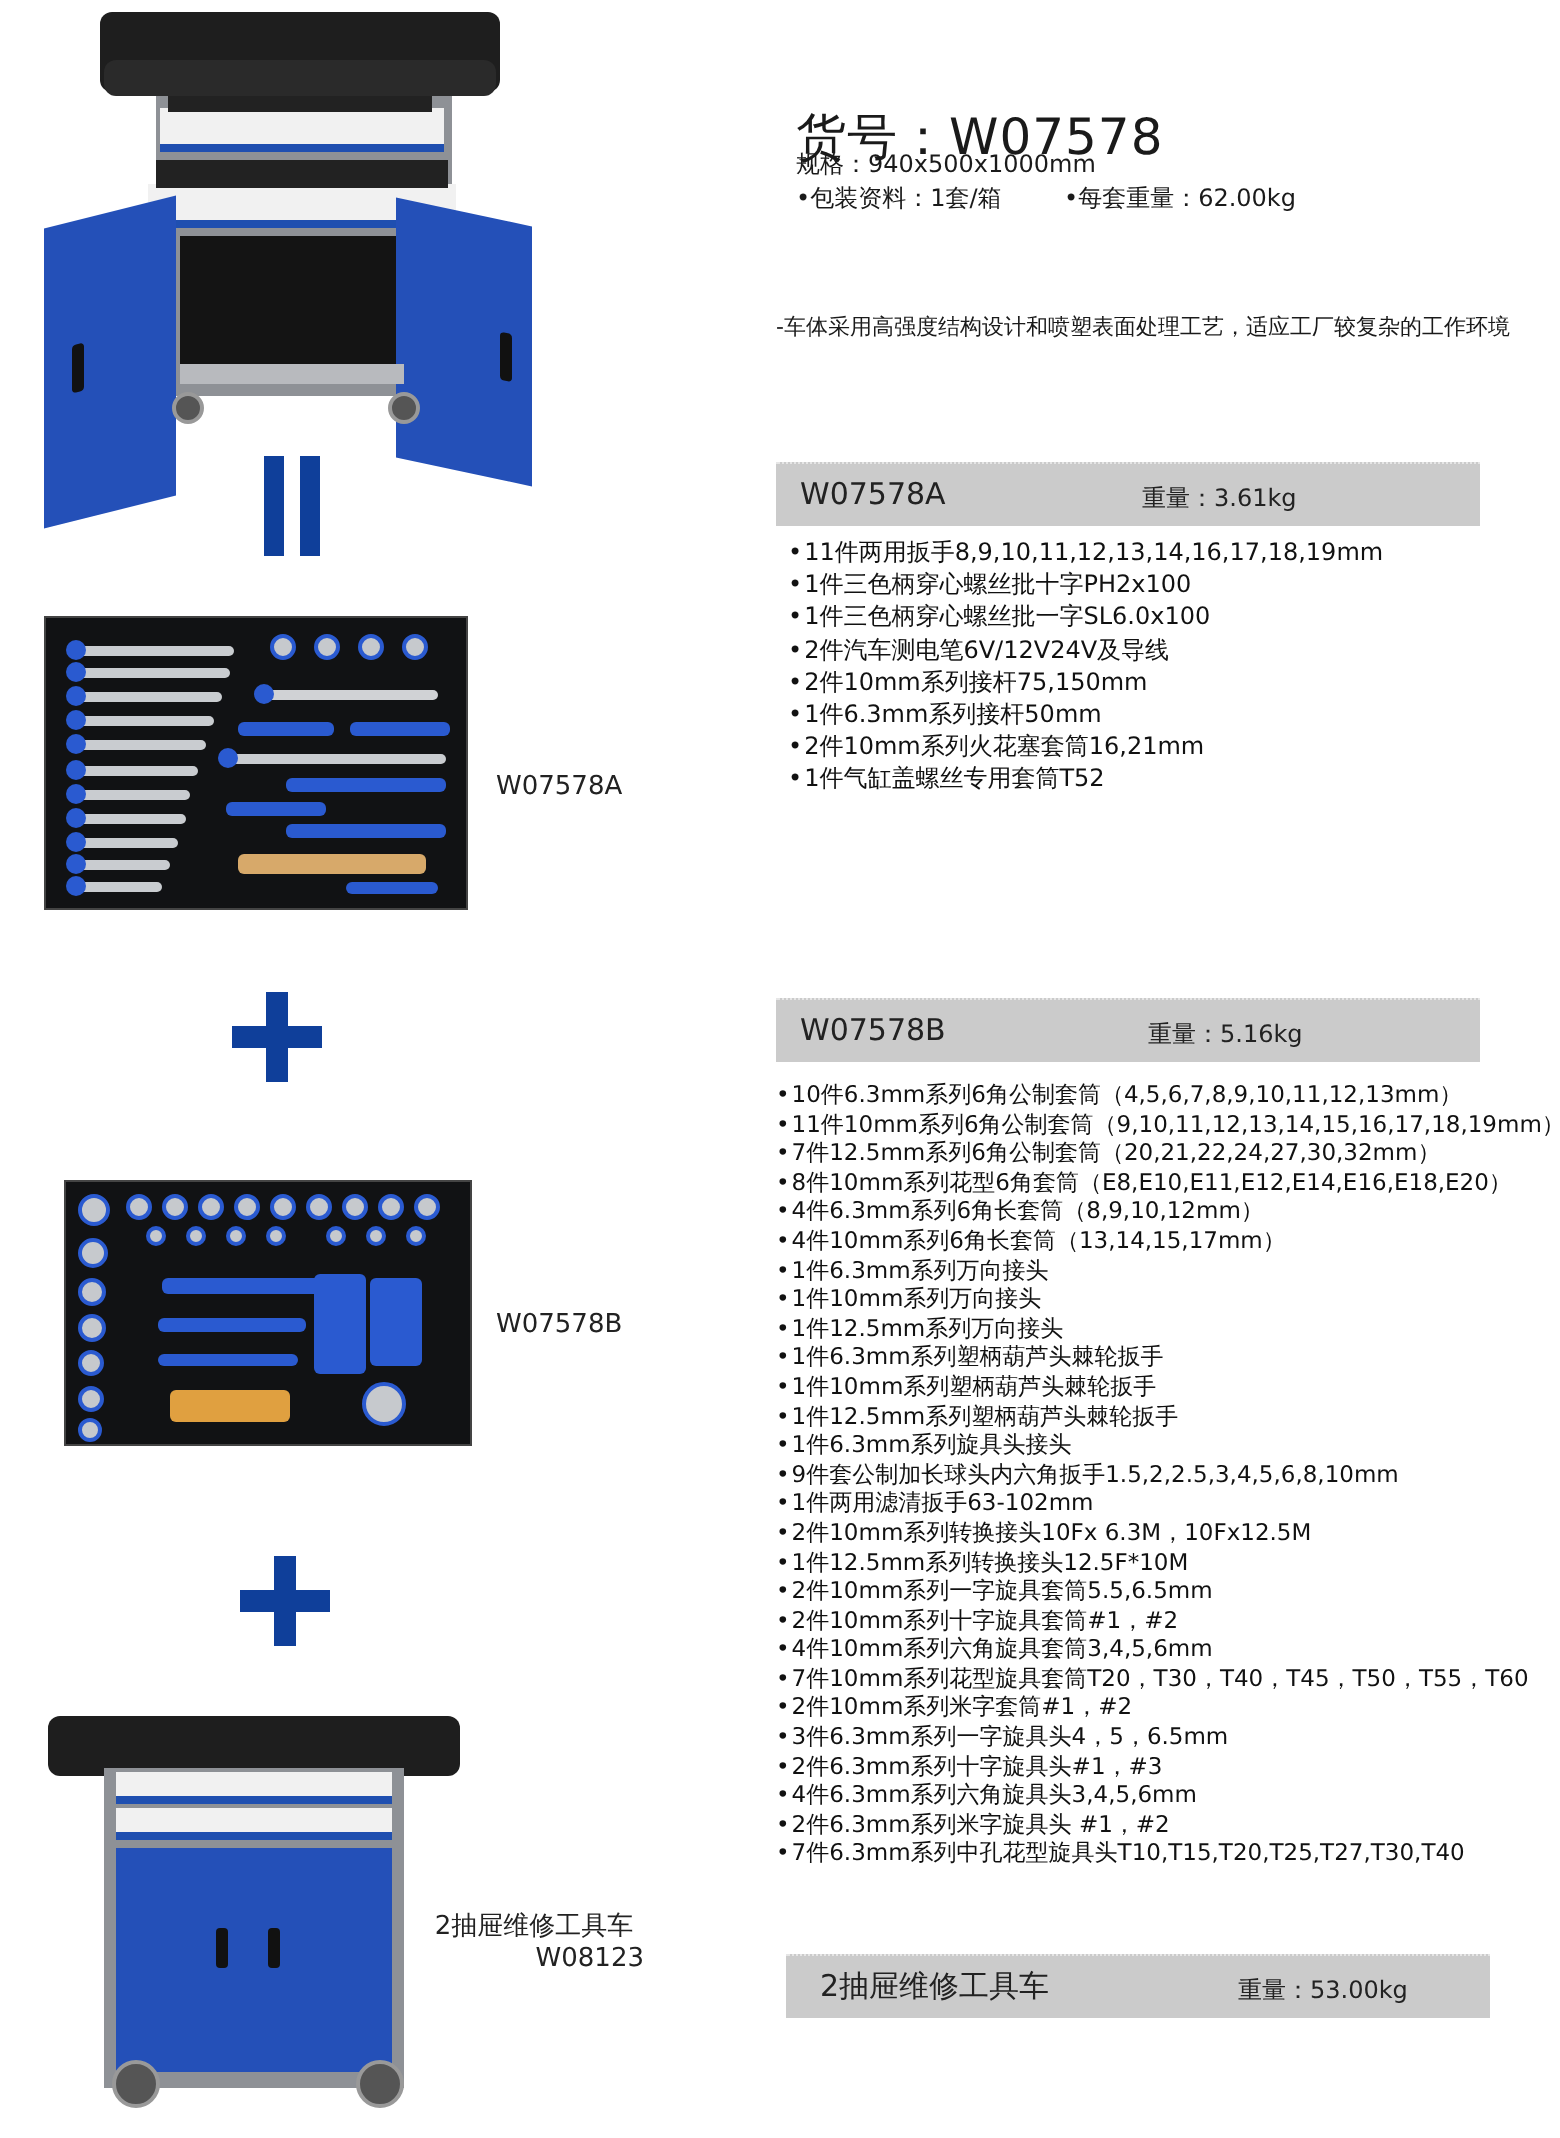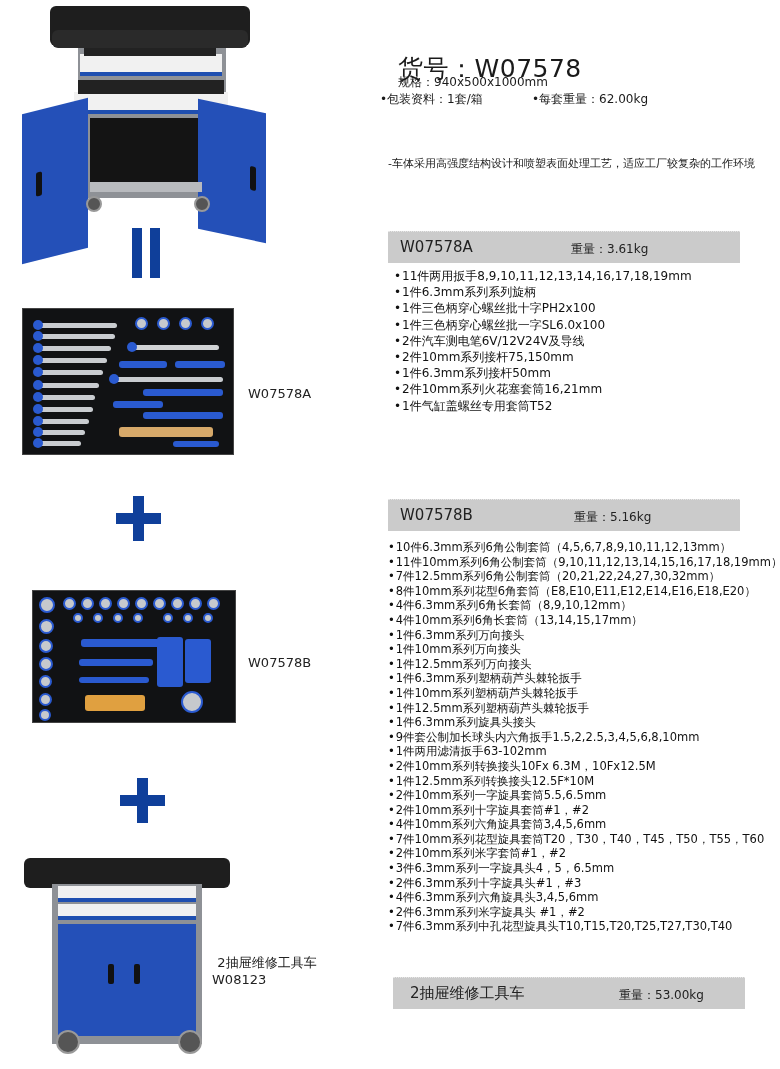--- a/index.html
+++ b/index.html
@@ -151,46 +151,45 @@
   <div class="drawer" style="left:34px;top:36px;width:138px;height:12px;"></div>
   <div class="drawer" style="left:34px;top:54px;width:138px;height:12px;"></div>
   <div class="door" style="left:34px;top:74px;width:138px;height:112px;">
     <div class="handle" style="left:50px;top:40px;width:6px;height:20px;"></div>
     <div class="handle" style="left:76px;top:40px;width:6px;height:20px;"></div>
   </div>
   <div class="wheel" style="left:32px;top:180px;width:20px;height:20px;"></div>
   <div class="wheel" style="left:154px;top:180px;width:20px;height:20px;"></div>
 </div>
 <div class="abs side-label" style="left:212px;top:954px;width:110px;text-align:center;">2抽屉维修工具车</div>
-<div class="abs side-label" style="left:212px;top:972px;width:110px;text-align:left;">W08123</div>
+<div class="abs side-label" style="left:212px;top:972px;width:110px;text-align:right;">W08123</div>
 
 <div class="abs hdr-code" style="left:398px;top:52px;">
   <span>货号：</span><span>W07578</span>
 </div>
 <div class="abs hdr-line" style="left:398px;top:74px;">
   <span>规格：</span><span>940x500x1000mm</span>
 </div>
-<div class="abs hdr-line" style="left:380px;top:91px;">
+<div class="abs hdr-line" style="left:398px;top:91px;">
   •<span>包装资料：</span><span>1套/箱</span>
 </div>
 <div class="abs hdr-line" style="left:532px;top:91px;">
   •<span>每套重量：</span><span>62.00kg</span>
 </div>
 
 <div class="abs feat" style="left:388px;top:156px;">
   <div>-<span>车体采用高强度结构设计和喷塑表面处理工艺，适应工厂较复杂的工作环境</span></div>
 </div>
 
 <div class="bar" style="left:388px;top:231px;width:352px;">
   <span class="code">W07578A</span>
   <span class="wt" style="left:183px;"><span>重量：</span><span>3.61kg</span></span>
 </div>
 <div class="list listA" style="left:394px;top:268px;">
   <div class="li">11件两用扳手8,9,10,11,12,13,14,16,17,18,19mm</div>
-  <div class="li">1件6.3mm系列系列旋柄</div>
   <div class="li">1件三色柄穿心螺丝批十字PH2x100</div>
   <div class="li">1件三色柄穿心螺丝批一字SL6.0x100</div>
   <div class="li">2件汽车测电笔6V/12V24V及导线</div>
   <div class="li">2件10mm系列接杆75,150mm</div>
   <div class="li">1件6.3mm系列接杆50mm</div>
   <div class="li">2件10mm系列火花塞套筒16,21mm</div>
   <div class="li">1件气缸盖螺丝专用套筒T52</div>
 </div>
 
 <div class="bar" style="left:388px;top:499px;width:352px;">

